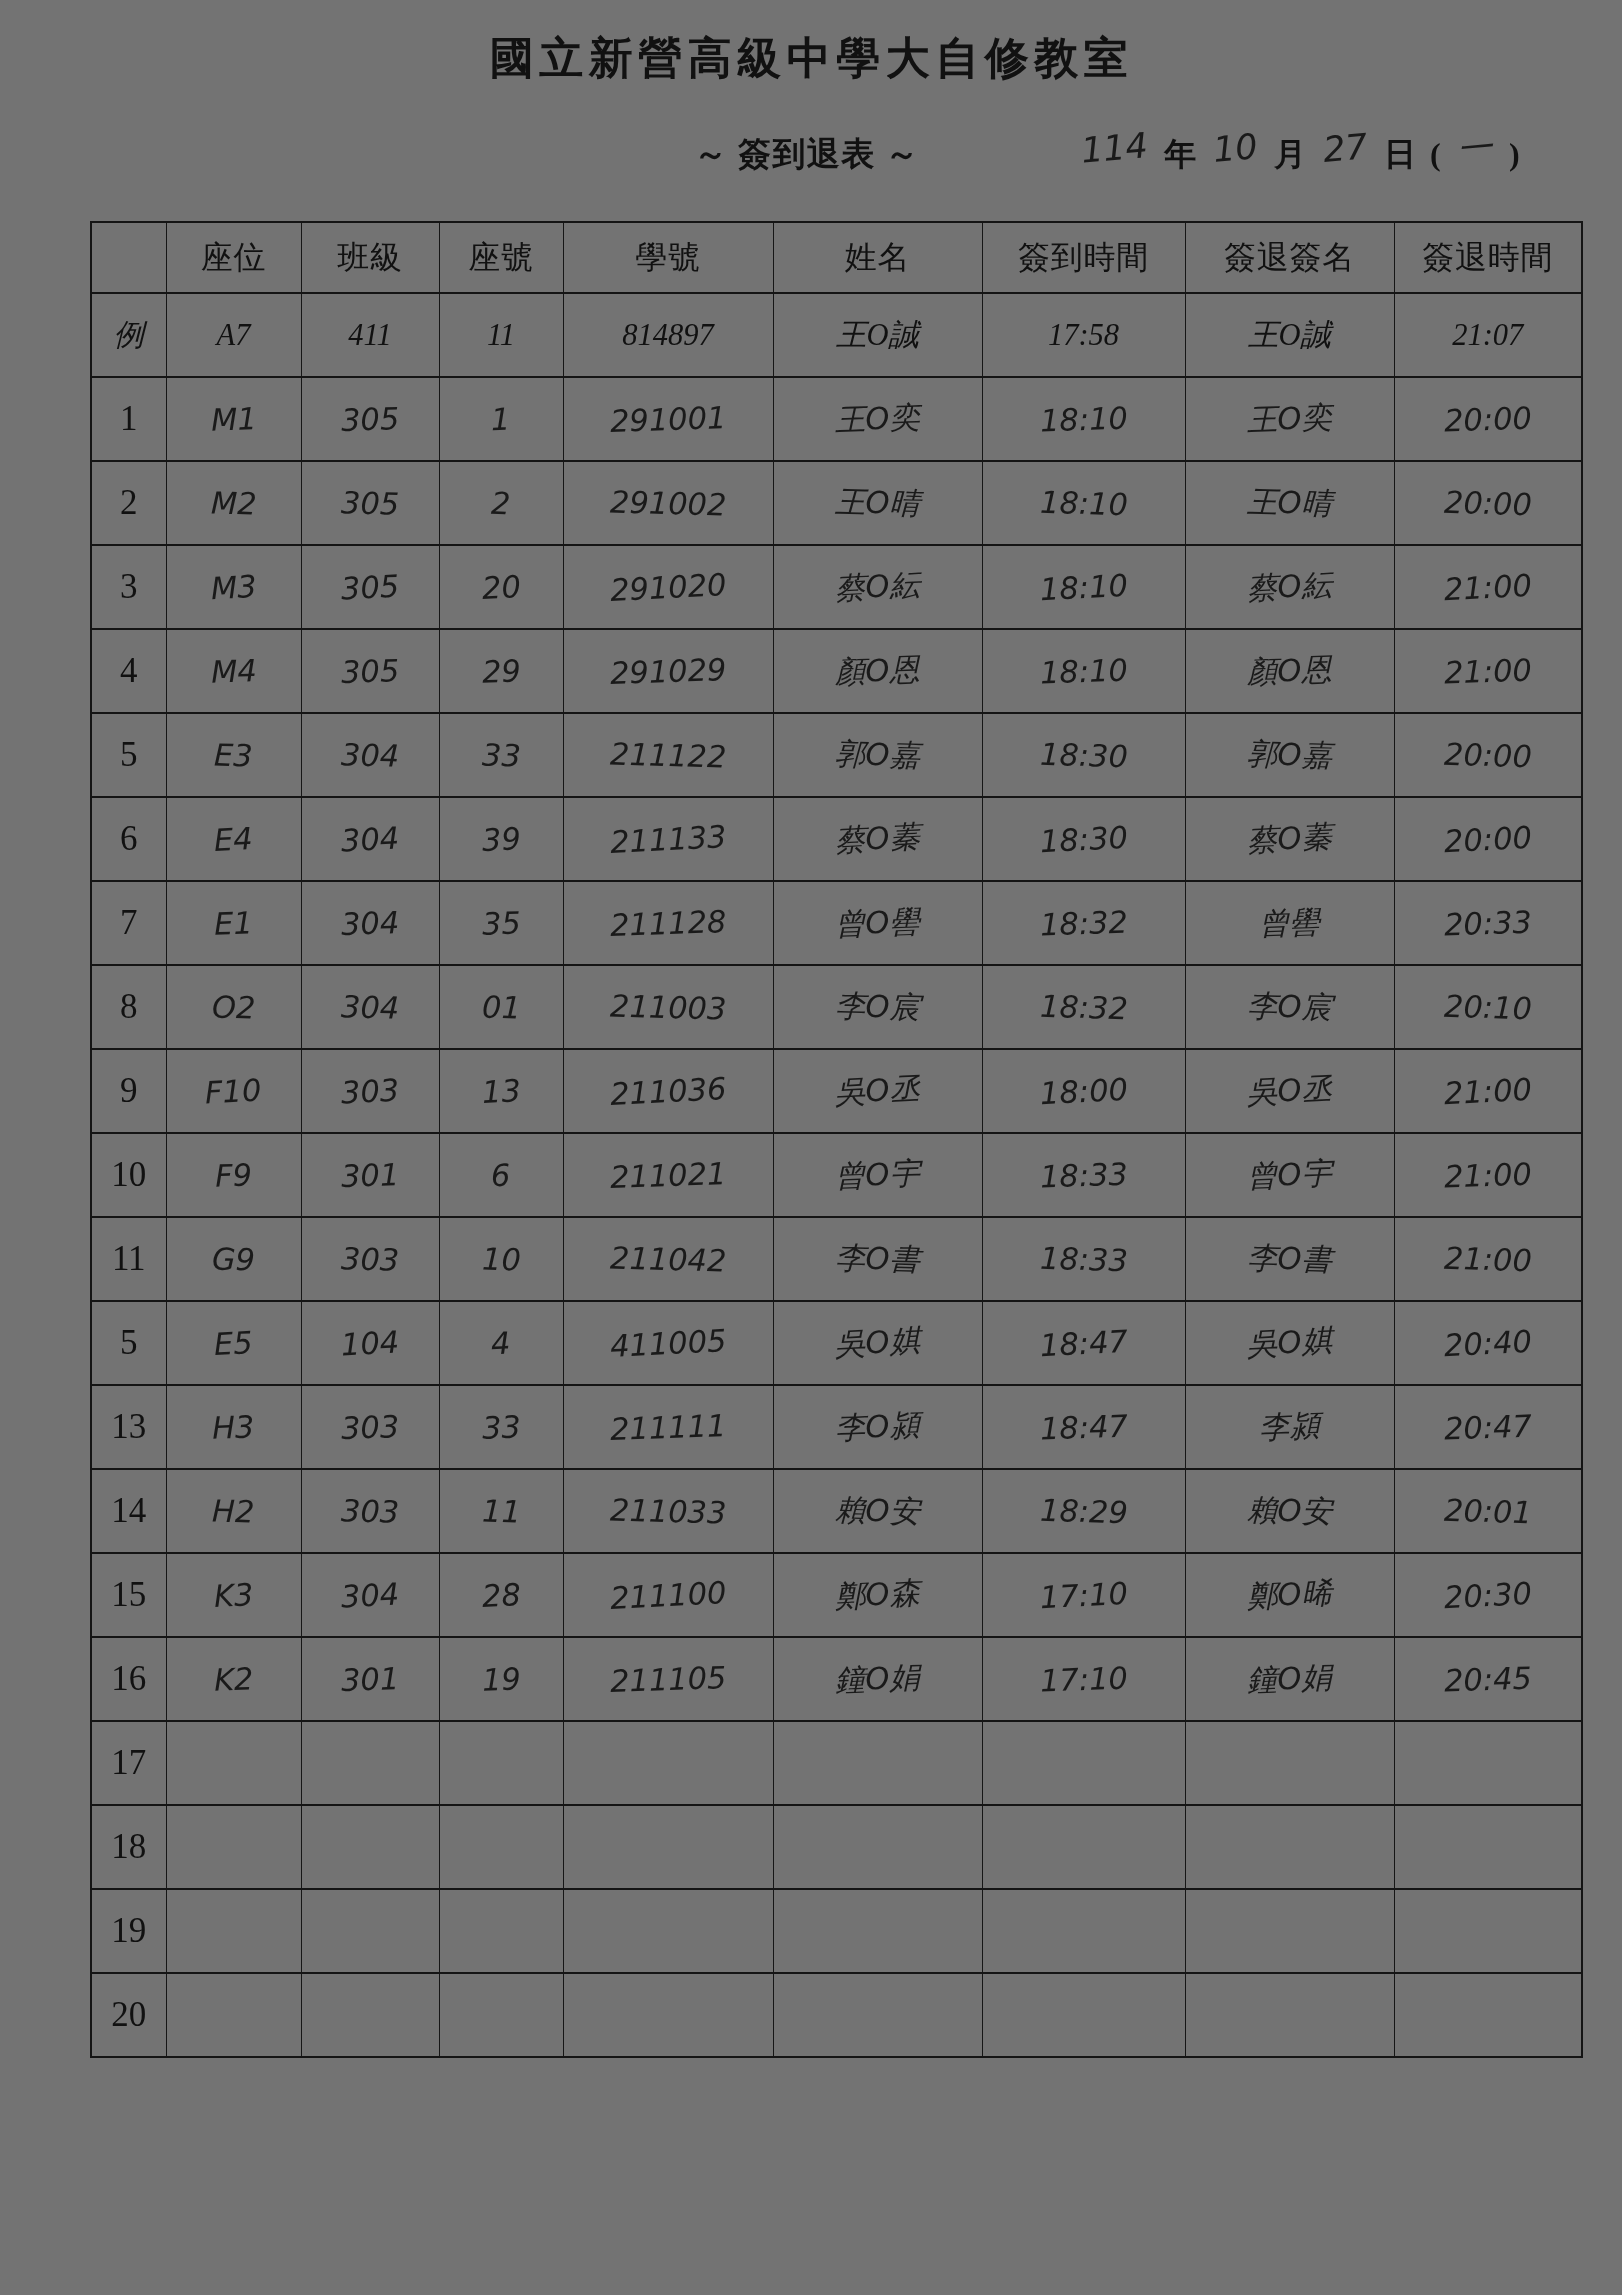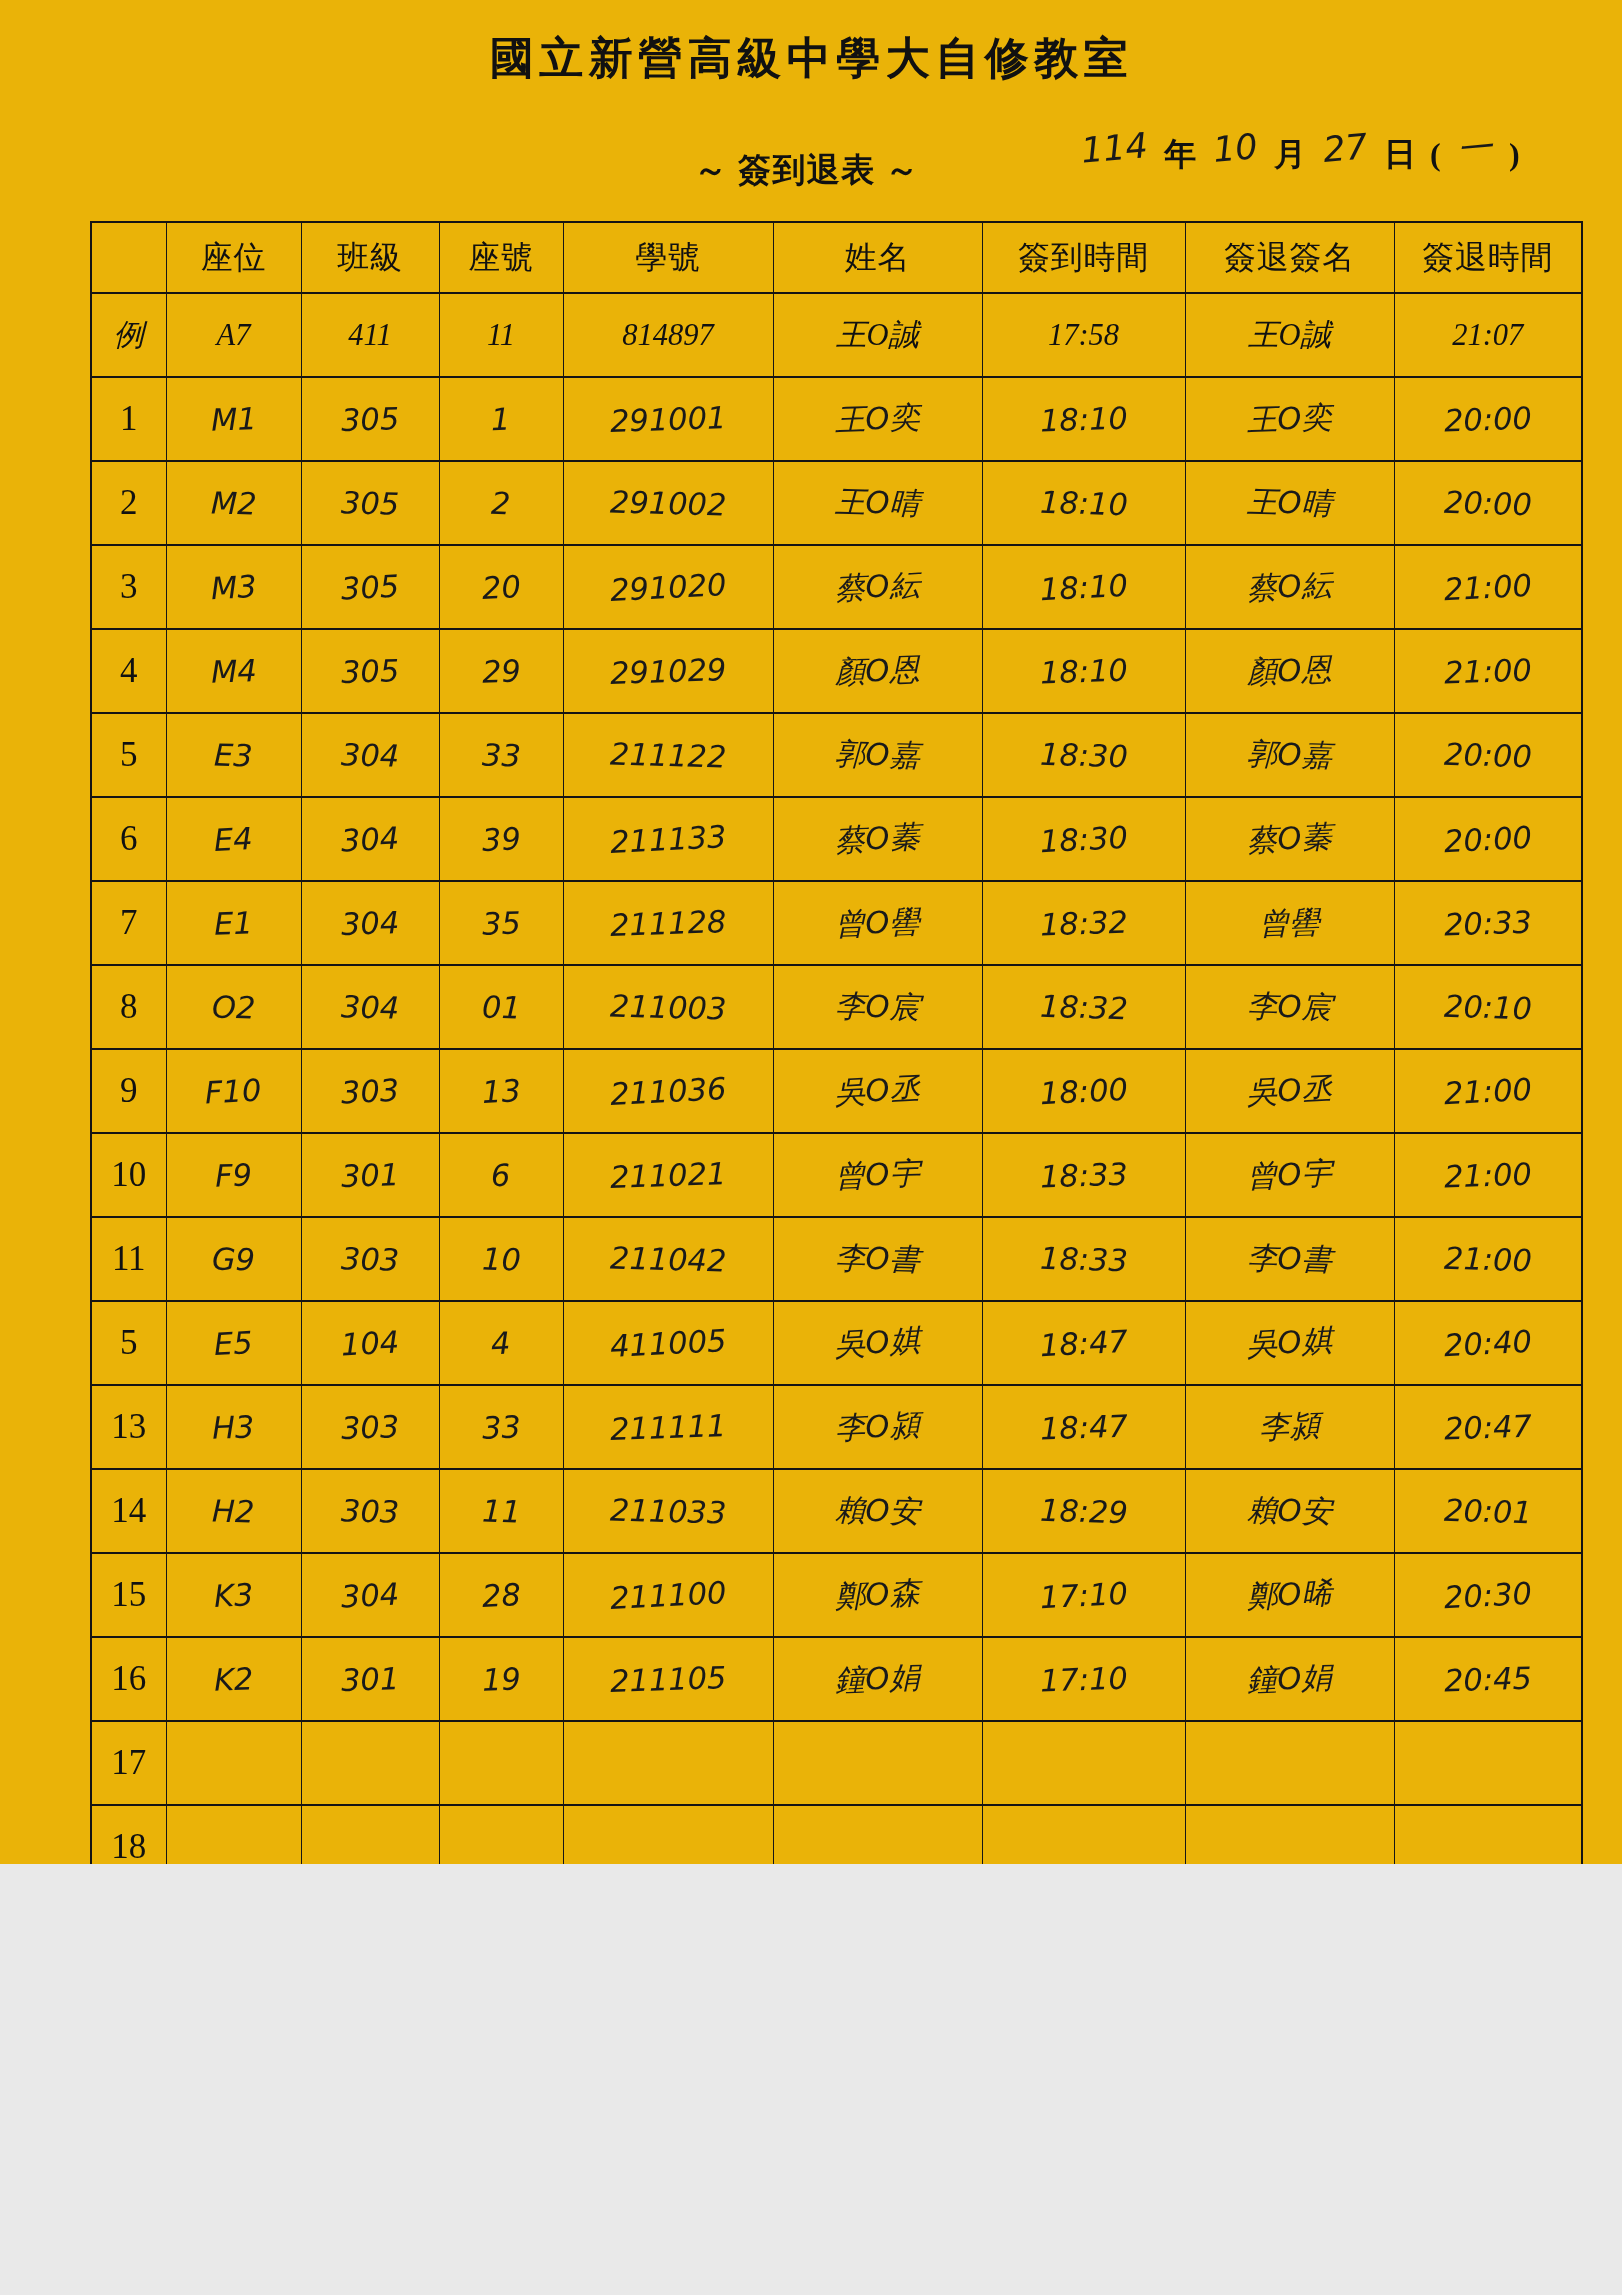--- a/index.html
+++ b/index.html
@@ -1,31 +1,31 @@
 <!DOCTYPE html>
 <html style="font-size:11px"><head>
 <meta charset="utf-8">
 <style>
   html,body{margin:0;padding:0;background:#e9e9e9;}
   .page{
     position:relative;
-    width:1623px;height:1864px;
-    background:#eab308;
+    width:1623px;height:2295px;
+    background:#737373;
     font-family:"Liberation Serif","DejaVu Serif",serif;
     color:#111;
     overflow:hidden;
   }
   .title{
     position:absolute;top:29px;left:0;width:100%;
     text-align:center;
     font-size:44px;font-weight:bold;letter-spacing:5.5px;
   }
   .subline{
     position:absolute;top:132px;left:694px;
-    font-size:33px;font-weight:bold;letter-spacing:1.4px;margin-top:16px;
+    font-size:33px;font-weight:bold;letter-spacing:1.4px;
   }
   .dateline{
     position:absolute;top:130px;left:1071px;
     font-size:32px;font-weight:bold;white-space:nowrap;
   }
   .dateline .printed{margin:0 7px;}
   .hw{
     font-family:"DejaVu Sans","Liberation Sans",sans-serif;
     font-style:italic;
     color:#1a1a1a;

